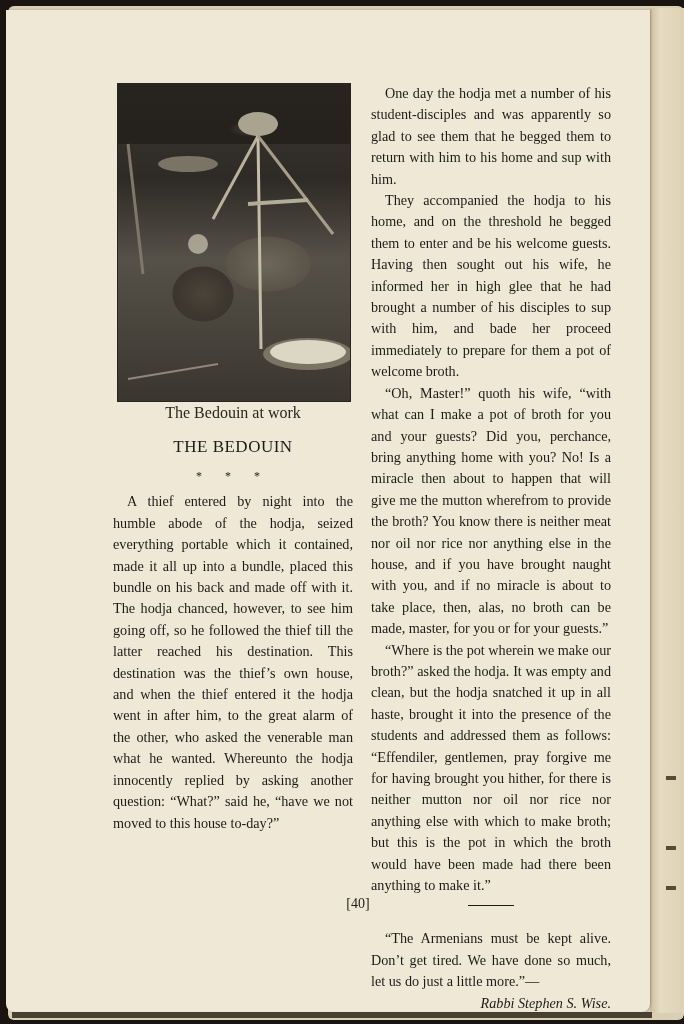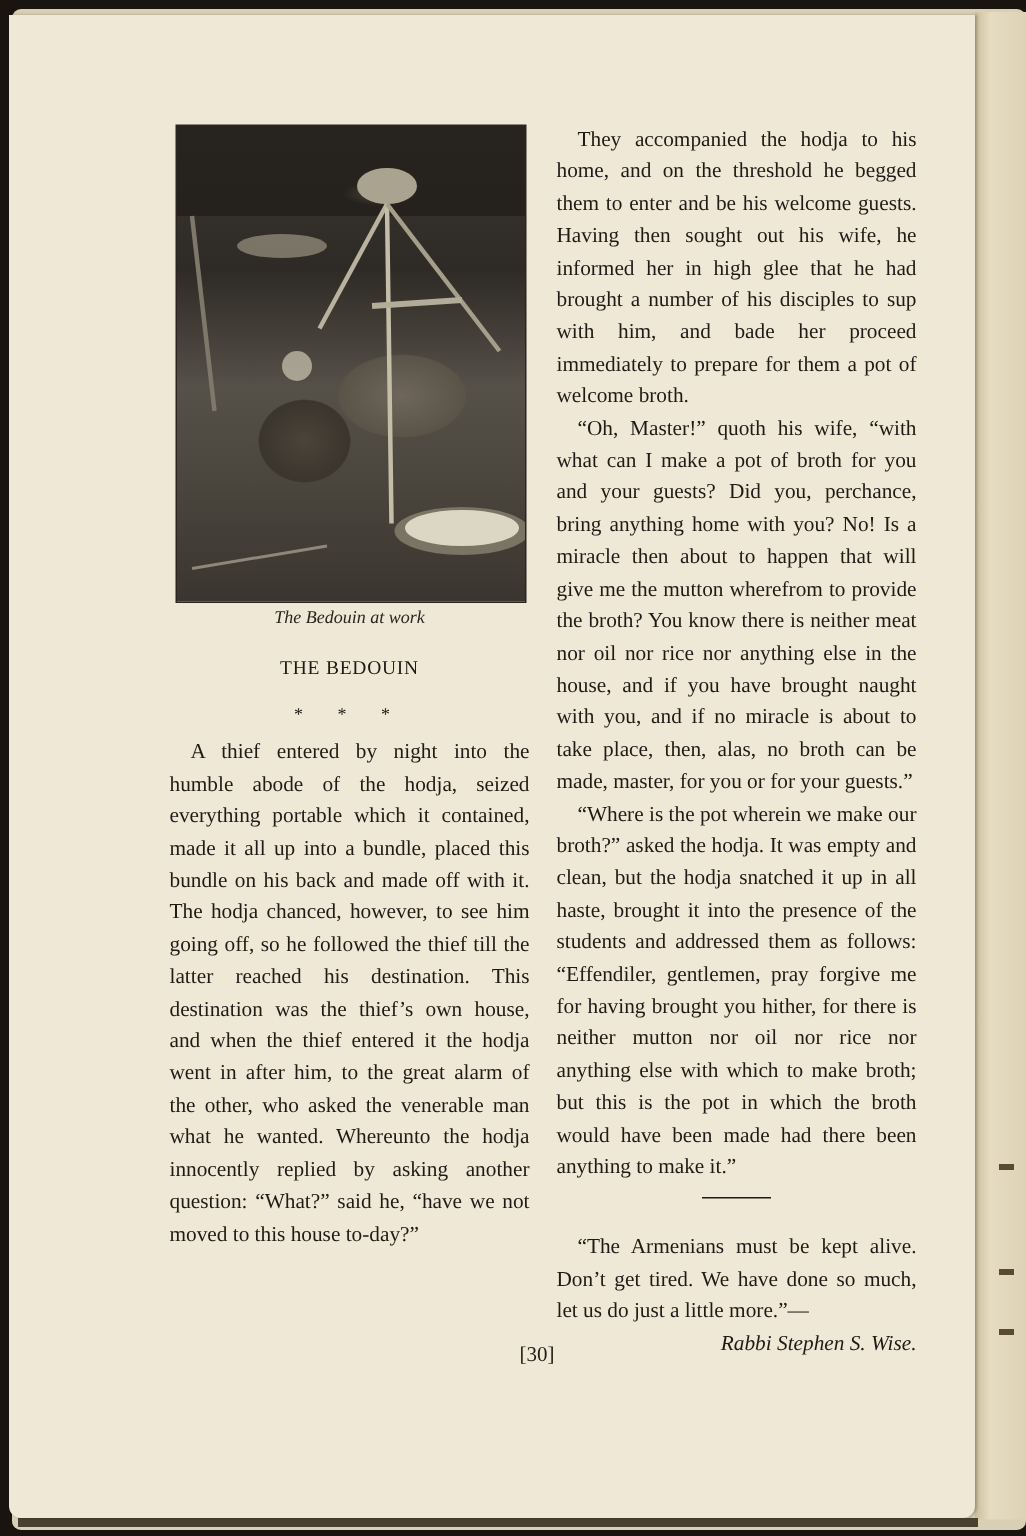--- a/index.html
+++ b/index.html
@@ -13,22 +13,22 @@
   .bottom-edge{position:absolute;left:12px;top:1012px;width:640px;height:6px;background:#4a4030;}
   .photo{position:absolute;left:117px;top:83px;width:232px;height:317px;border:1px solid #2a2520;
        background:
         radial-gradient(ellipse 60px 20px at 195px 270px,#d8d2c0 0%,#b8b09c 60%,transparent 62%),
         radial-gradient(ellipse 50px 45px at 85px 210px,#4a4439 0%,#3a352d 60%,transparent 62%),
         radial-gradient(ellipse 70px 45px at 150px 180px,#6e665a 0%,#5a5347 60%,transparent 62%),
         radial-gradient(ellipse 35px 12px at 135px 45px,#a8a292 0%,transparent 70%),
         linear-gradient(180deg,#3b3730 0%,#2e2a25 30%,#555048 55%,#4a463e 75%,#3a362f 100%);
        overflow:hidden;}
   .photo svg{position:absolute;left:0;top:0;}
-  .caption{position:absolute;left:117px;top:404px;width:232px;text-align:center;font-style:italic;font-size:12px;color:#2a2520;}
-  .heading{position:absolute;left:117px;top:437px;width:232px;text-align:center;font-size:13px;letter-spacing:0.5px;color:#1e1a16;}
+  .caption{position:absolute;left:117px;top:404px;width:232px;text-align:center;font-size:16px;color:#2a2520;}
+  .heading{position:absolute;left:117px;top:437px;width:232px;text-align:center;font-size:17px;letter-spacing:0.5px;color:#1e1a16;}
   .col{position:absolute;font-size:14.2px;line-height:21.4px;color:#1e1a16;text-align:justify;}
   .col p{margin:0;text-indent:14px;}
   .left{left:113px;top:463px;width:240px;}
   .right{left:371px;top:83px;width:240px;}
   .stars{text-align:center;text-indent:0 !important;letter-spacing:10px;font-size:12px;margin:3px 0 4px 0 !important;}
   .rule{width:46px;height:1px;background:#1e1a16;margin:9px auto 22px auto;}
   .attrib{font-style:italic;text-indent:0 !important;text-align:right;}
   .folio{position:absolute;left:300px;top:896px;width:116px;text-align:center;font-size:14px;color:#1e1a16;}
   .tab{position:absolute;width:10px;height:4px;background:#5a4a34;}
 </style>
@@ -65,21 +65,22 @@
 <div class="caption">The Bedouin at work</div>
 
 <div class="heading">THE BEDOUIN</div>
 
 <div class="col left">
   <p class="stars">* * *</p>
   <p>A thief entered by night into the humble abode of the hodja, seized everything portable which it contained, made it all up into a bundle, placed this bundle on his back and made off with it. The hodja chanced, however, to see him going off, so he followed the thief till the latter reached his destination. This destination was the thief’s own house, and when the thief entered it the hodja went in after him, to the great alarm of the other, who asked the venerable man what he wanted. Whereunto the hodja innocently replied by asking another question: “What?” said he, “have we not moved to this house to-day?”</p>
 </div>
 
 <div class="col right">
+  <p>One day the hodja met a number of his student-disciples and was apparently so glad to see them that he begged them to return with him to his home and sup with him.</p>
   <p>They accompanied the hodja to his home, and on the threshold he begged them to enter and be his welcome guests. Having then sought out his wife, he informed her in high glee that he had brought a number of his disciples to sup with him, and bade her proceed immediately to prepare for them a pot of welcome broth.</p>
   <p>“Oh, Master!” quoth his wife, “with what can I make a pot of broth for you and your guests? Did you, perchance, bring anything home with you? No! Is a miracle then about to happen that will give me the mutton wherefrom to provide the broth? You know there is neither meat nor oil nor rice nor anything else in the house, and if you have brought naught with you, and if no miracle is about to take place, then, alas, no broth can be made, master, for you or for your guests.”</p>
   <p>“Where is the pot wherein we make our broth?” asked the hodja. It was empty and clean, but the hodja snatched it up in all haste, brought it into the presence of the students and addressed them as follows: “Effendiler, gentlemen, pray forgive me for having brought you hither, for there is neither mutton nor oil nor rice nor anything else with which to make broth; but this is the pot in which the broth would have been made had there been anything to make it.”</p>
   <div class="rule"></div>
   <p>“The Armenians must be kept alive. Don’t get tired. We have done so much, let us do just a little more.”—</p>
   <p class="attrib">Rabbi Stephen S. Wise.</p>
 </div>
 
-<div class="folio">[30]</div>
+<div class="folio">[40]</div>
 
 </body></html>

